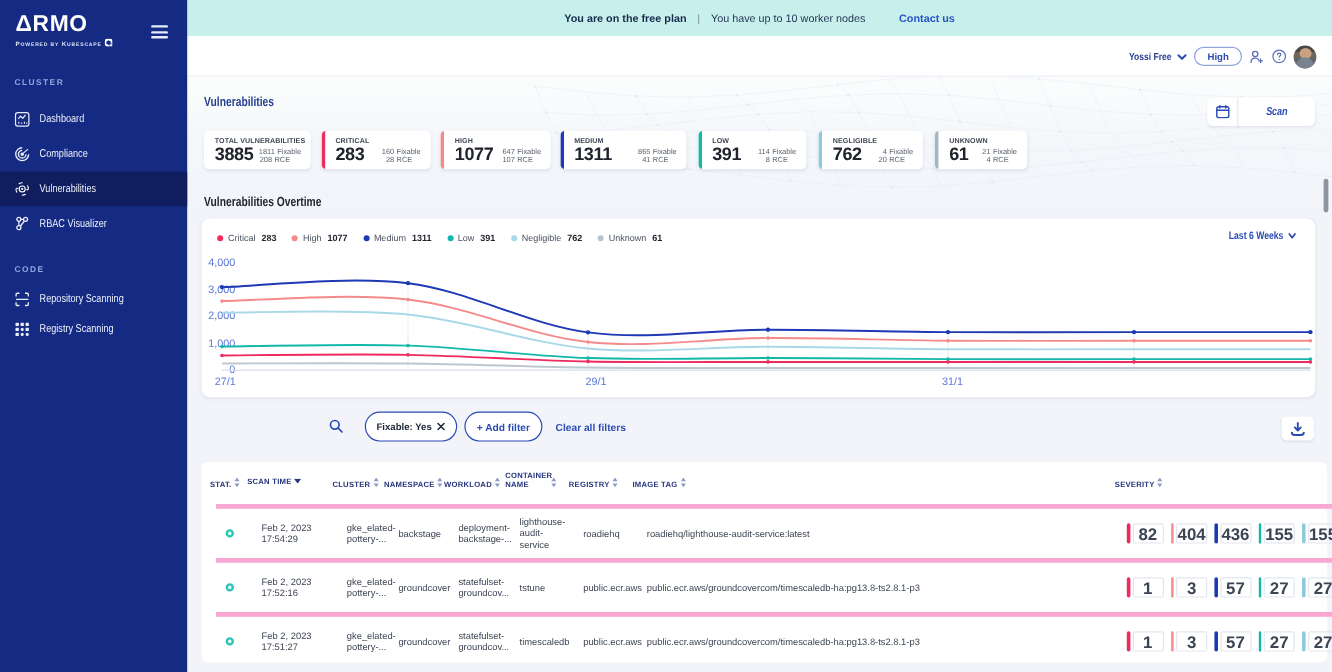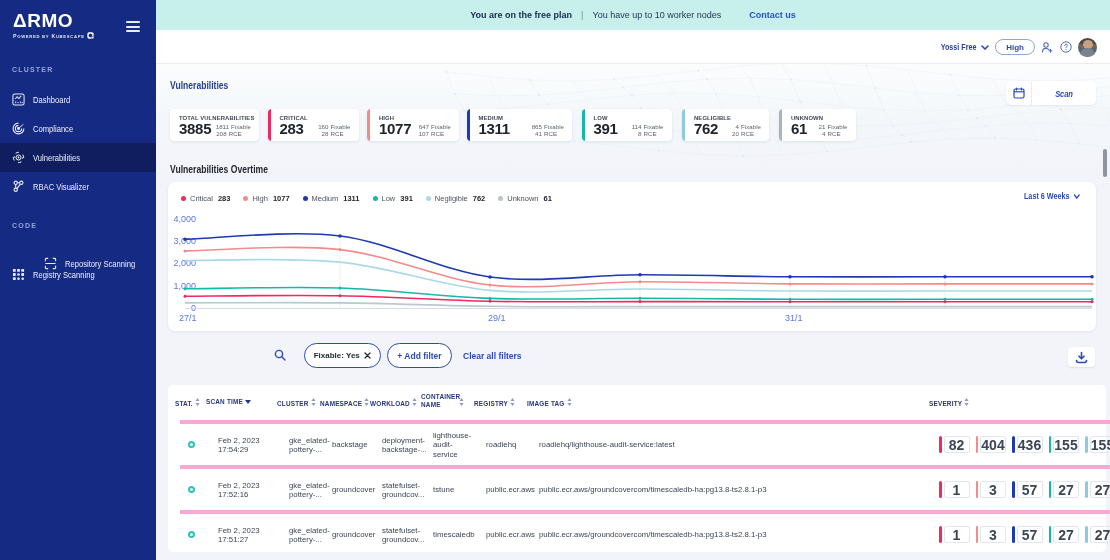--- a/index.html
+++ b/index.html
@@ -509,21 +509,21 @@
     <div class="navitem" style="top:172px;">
       <svg width="13" height="13" viewBox="0 0 14 14" fill="none" stroke="#e8ecf8" stroke-width="1.2">
           <circle cx="4" cy="3" r="1.8"></circle>
           <circle cx="10" cy="3" r="1.8"></circle>
           <circle cx="4" cy="10.5" r="1.8"></circle>
           <path d="M5.7 3h2.5M4 4.8v3.9M5.3 9.2l3.5-4.5"></path>
         </svg>
       <span>RBAC Visualizer</span>
     </div>
     <div class="navlabel" style="top:222px;">CODE</div>
-    <div class="navitem" style="top:249px;margin-left:32px;">
+    <div class="navitem" style="top:235px;">
       <svg width="13" height="13" viewBox="0 0 14 14" fill="none" stroke="#e8ecf8" stroke-width="1.2">
           <path d="M4.5 1.5H2.5a1 1 0 0 0-1 1v2M9.5 1.5h2a1 1 0 0 1 1 1v2M4.5 12.5H2.5a1 1 0 0 1-1-1v-2M9.5 12.5h2a1 1 0 0 0 1-1v-2M1.5 7h11"></path>
         </svg>
       <span>Repository Scanning</span>
     </div>
     <div class="navitem" style="top:260px;">
       <svg width="13" height="13" viewBox="0 0 14 14" fill="#e8ecf8">
           <rect x="1" y="1" width="3" height="3" rx="0.6"></rect>
           <rect x="5.5" y="1" width="3" height="3" rx="0.6"></rect>
           <rect x="10" y="1" width="3" height="3" rx="0.6"></rect>

